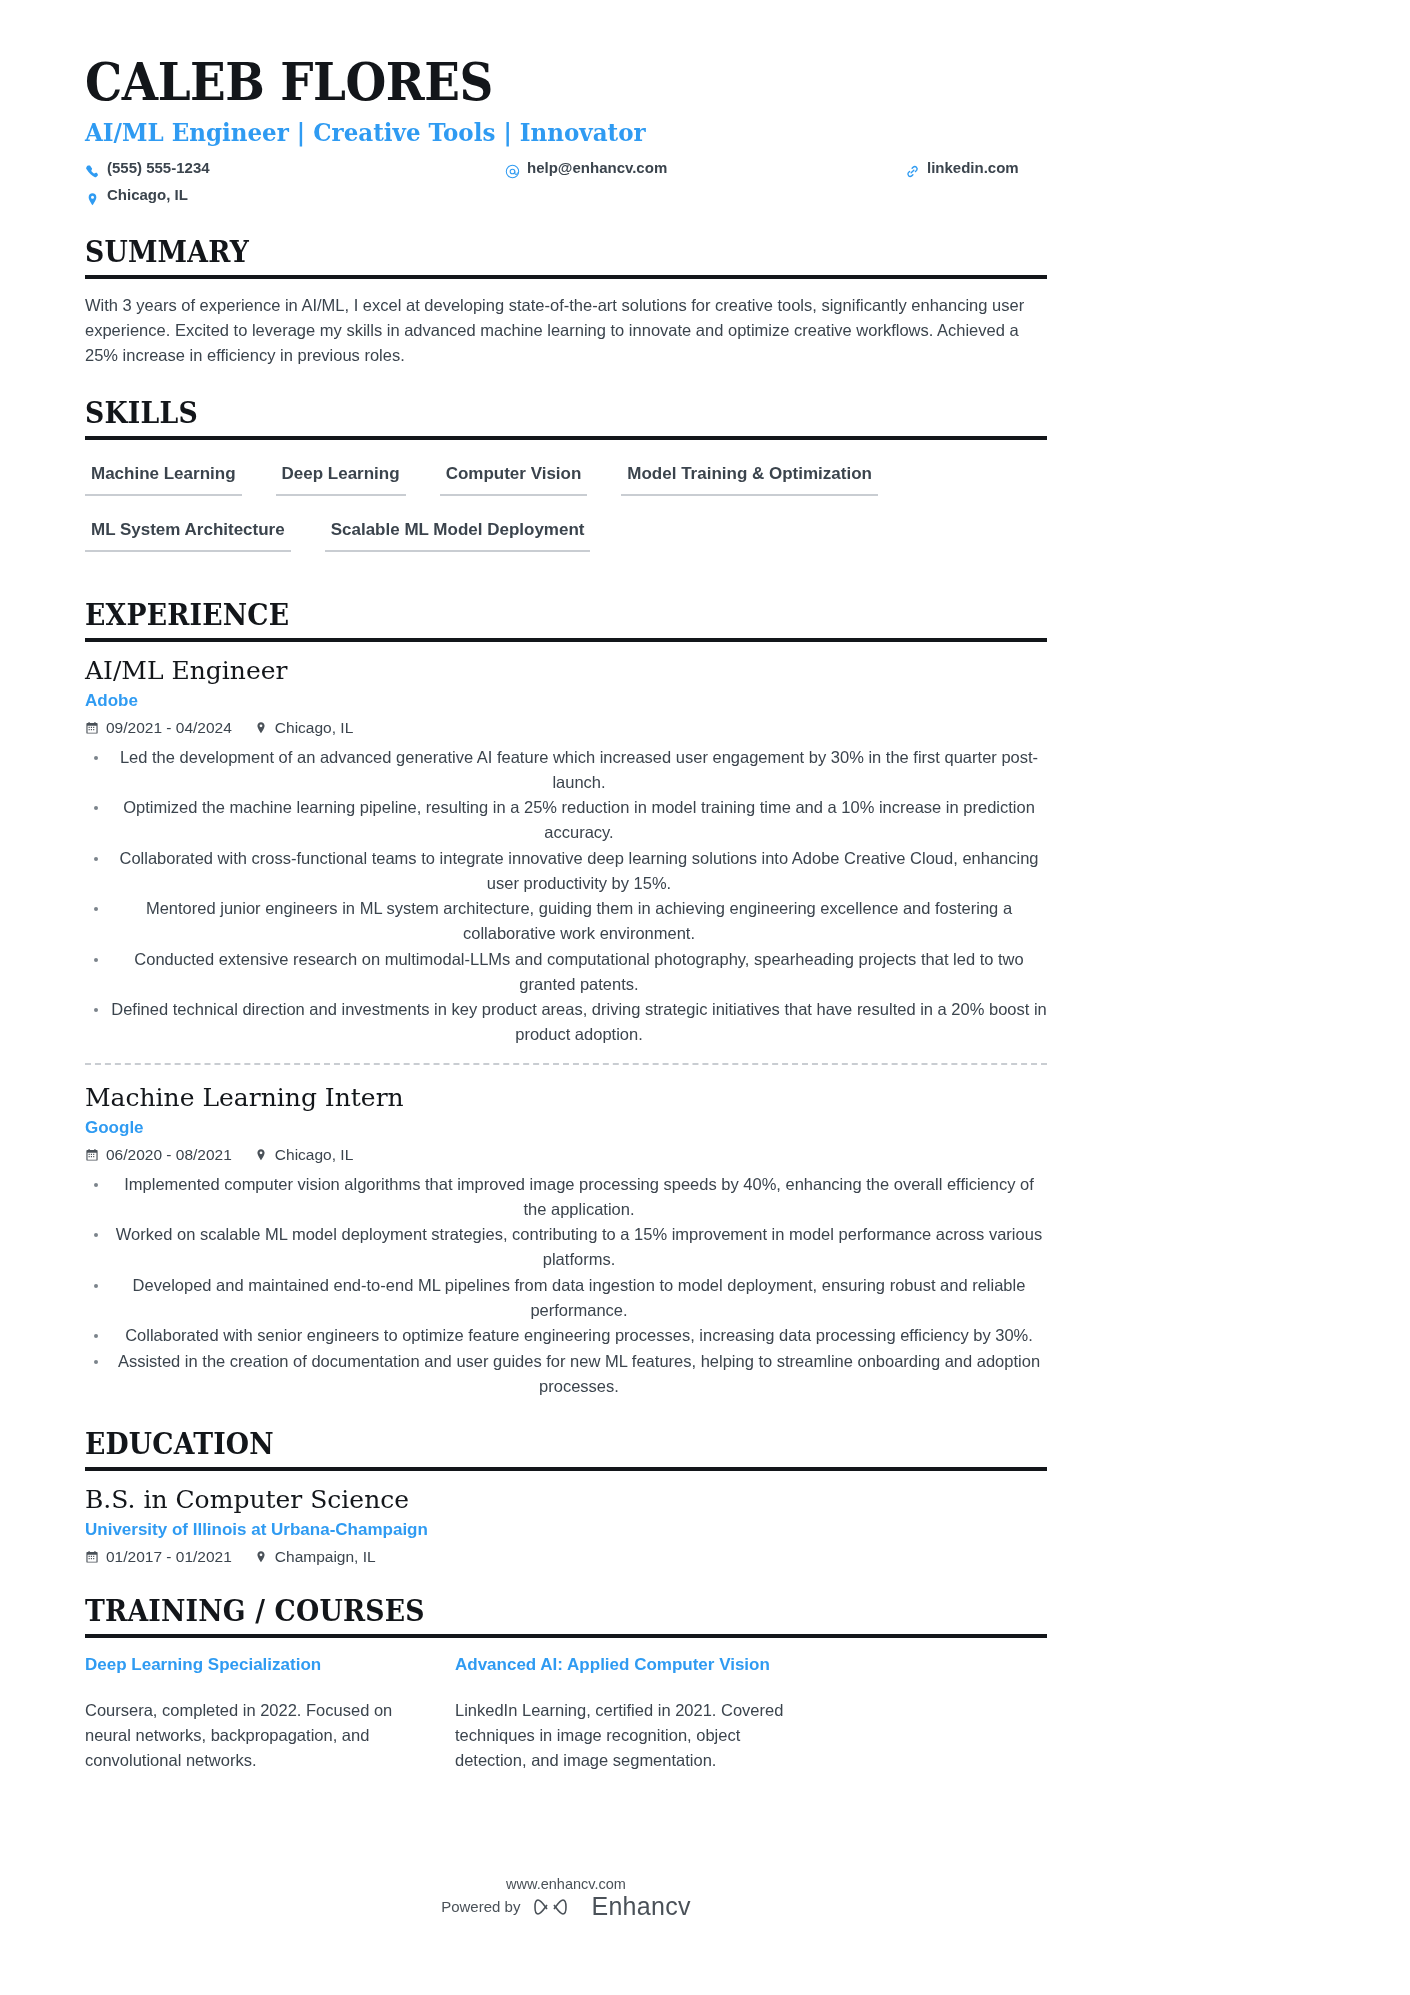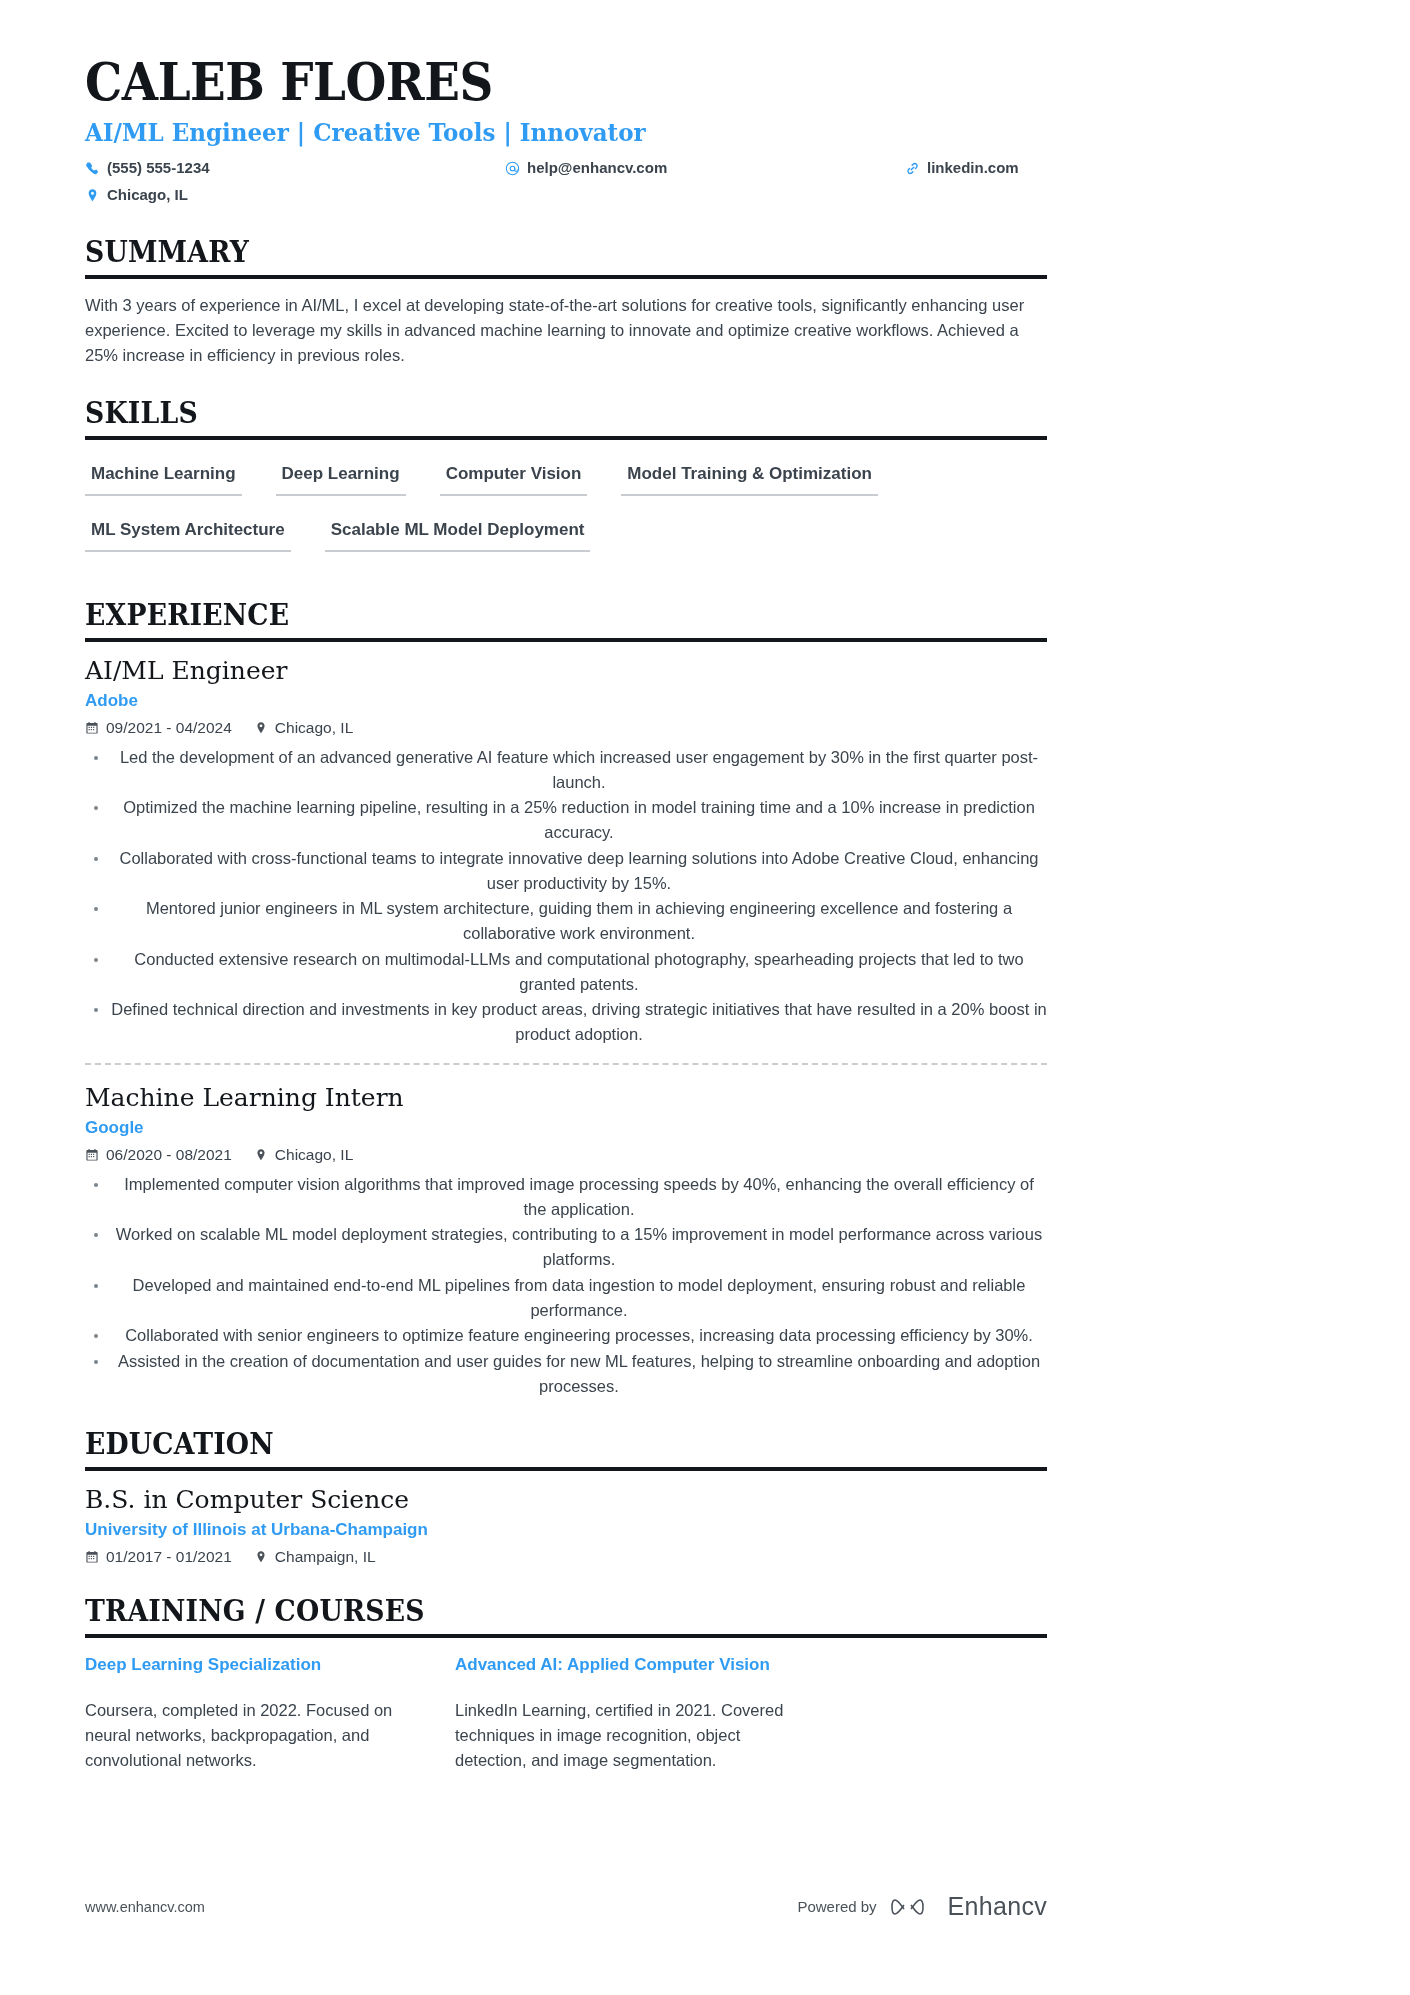--- a/index.html
+++ b/index.html
@@ -50,21 +50,21 @@
   .contact-grid {
     margin-top: 9px;
     display: grid;
     grid-template-columns: 420px 400px auto;
     row-gap: 5px;
     align-items: start;
   }
 
   .contact-item {
     display: flex;
-    align-items: center;
+    align-items: flex-end;
     gap: 7px;
     font-size: 15px;
     font-weight: 700;
     color: #3b444d;
     line-height: 1.5;
   }
 
   .contact-item .ico {
     display: inline-flex;
     align-items: center;
@@ -227,20 +227,21 @@
 
   
   .footer {
     position: absolute;
     left: 85px;
     right: 85px;
     bottom: 74px;
     display: flex;
     align-items: center;
     justify-content: space-between;
+    flex-direction: column;
   }
 
   .footer-url {
     font-size: 14.5px;
     color: #4a5158;
   }
 
   .footer-brand {
     display: flex;
     align-items: center;

